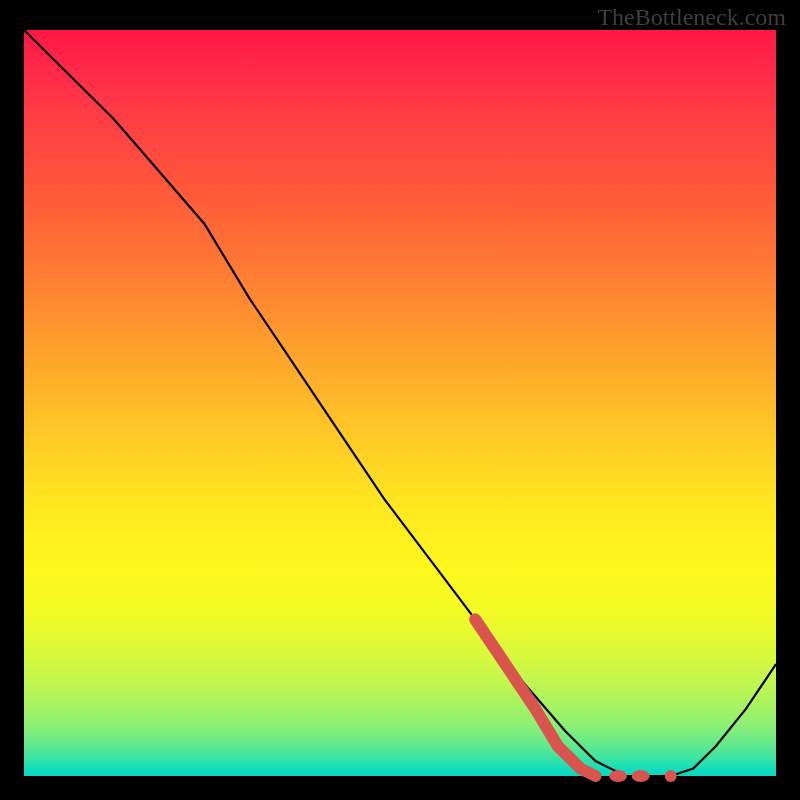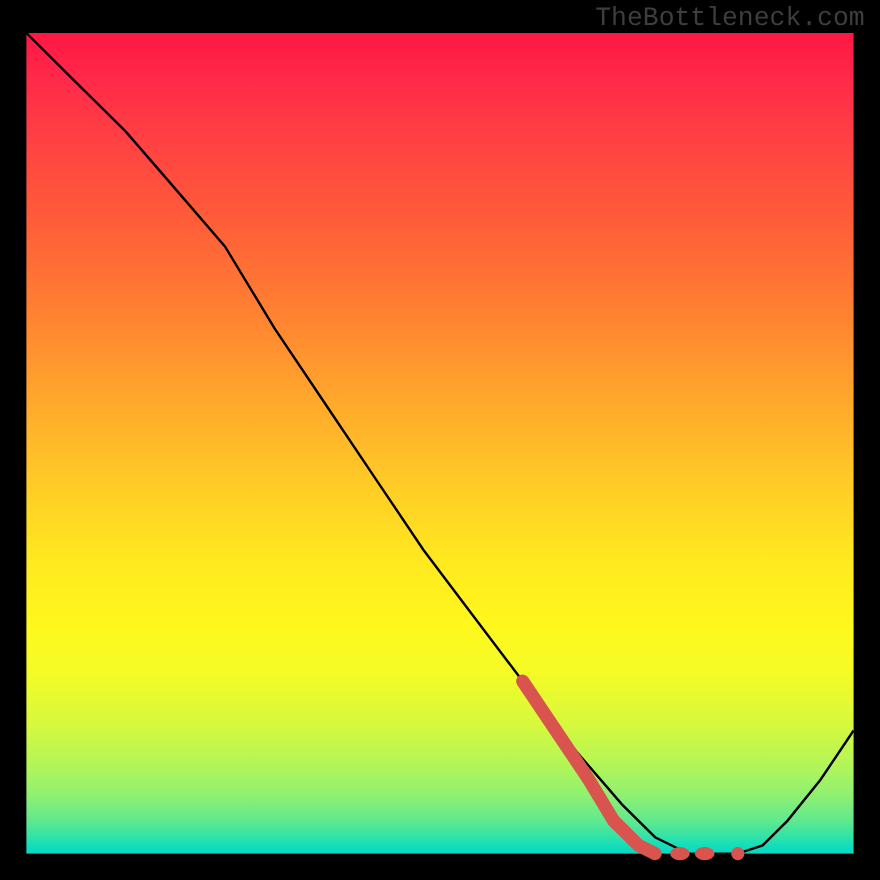--- a/index.html
+++ b/index.html
@@ -14,21 +14,21 @@
   width: 800px;
   height: 800px;
   background: #000;
   position: relative;
 }
 .watermark {
   position: absolute;
   top: 4px;
   right: 14px;
   color: #3e3e3e;
-  font-family: Liberation Mono, monospace;
+  font-family: Liberation Serif, serif;
   font-size: 24px;
   font-weight: 500;
   z-index: 5;
 }
 .plot {
   position: absolute;
   left: 24px;
   top: 30px;
   width: 752px;   
   height: 746px;

